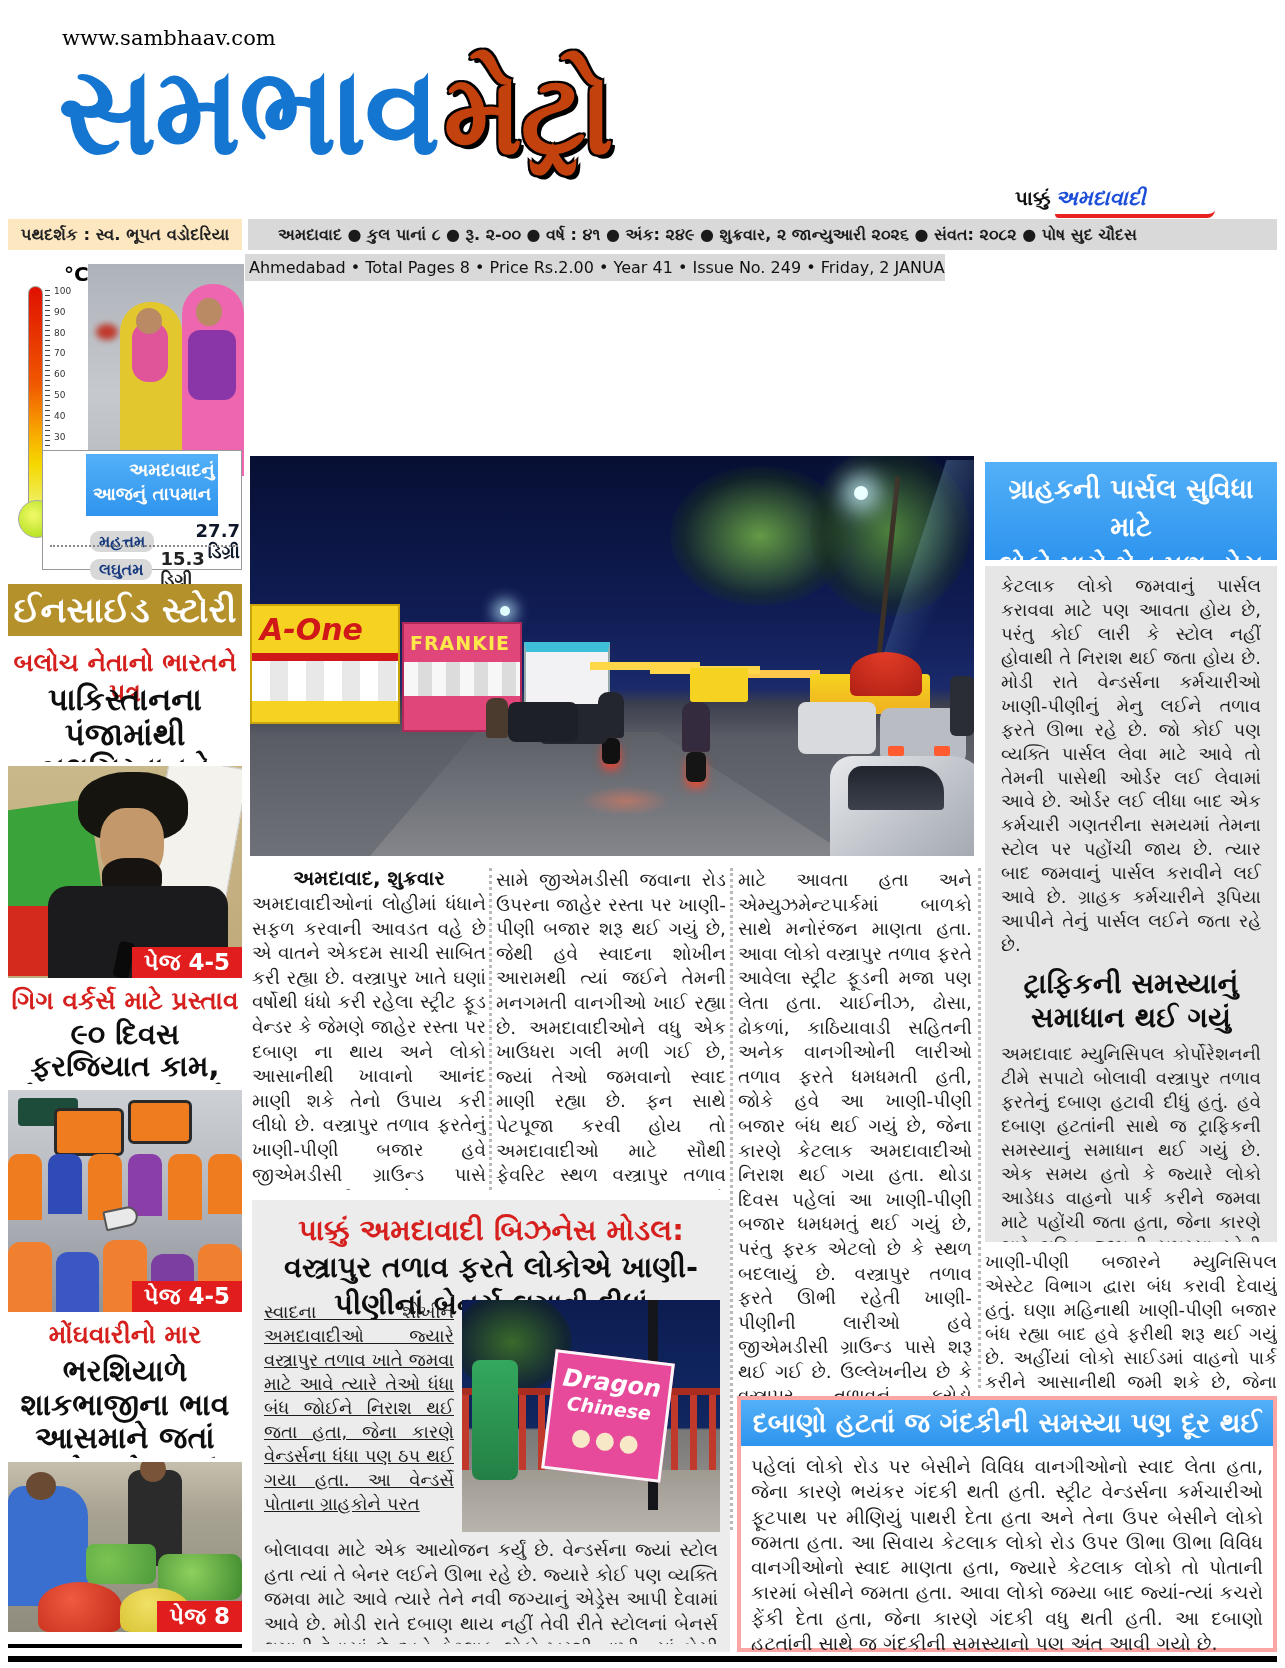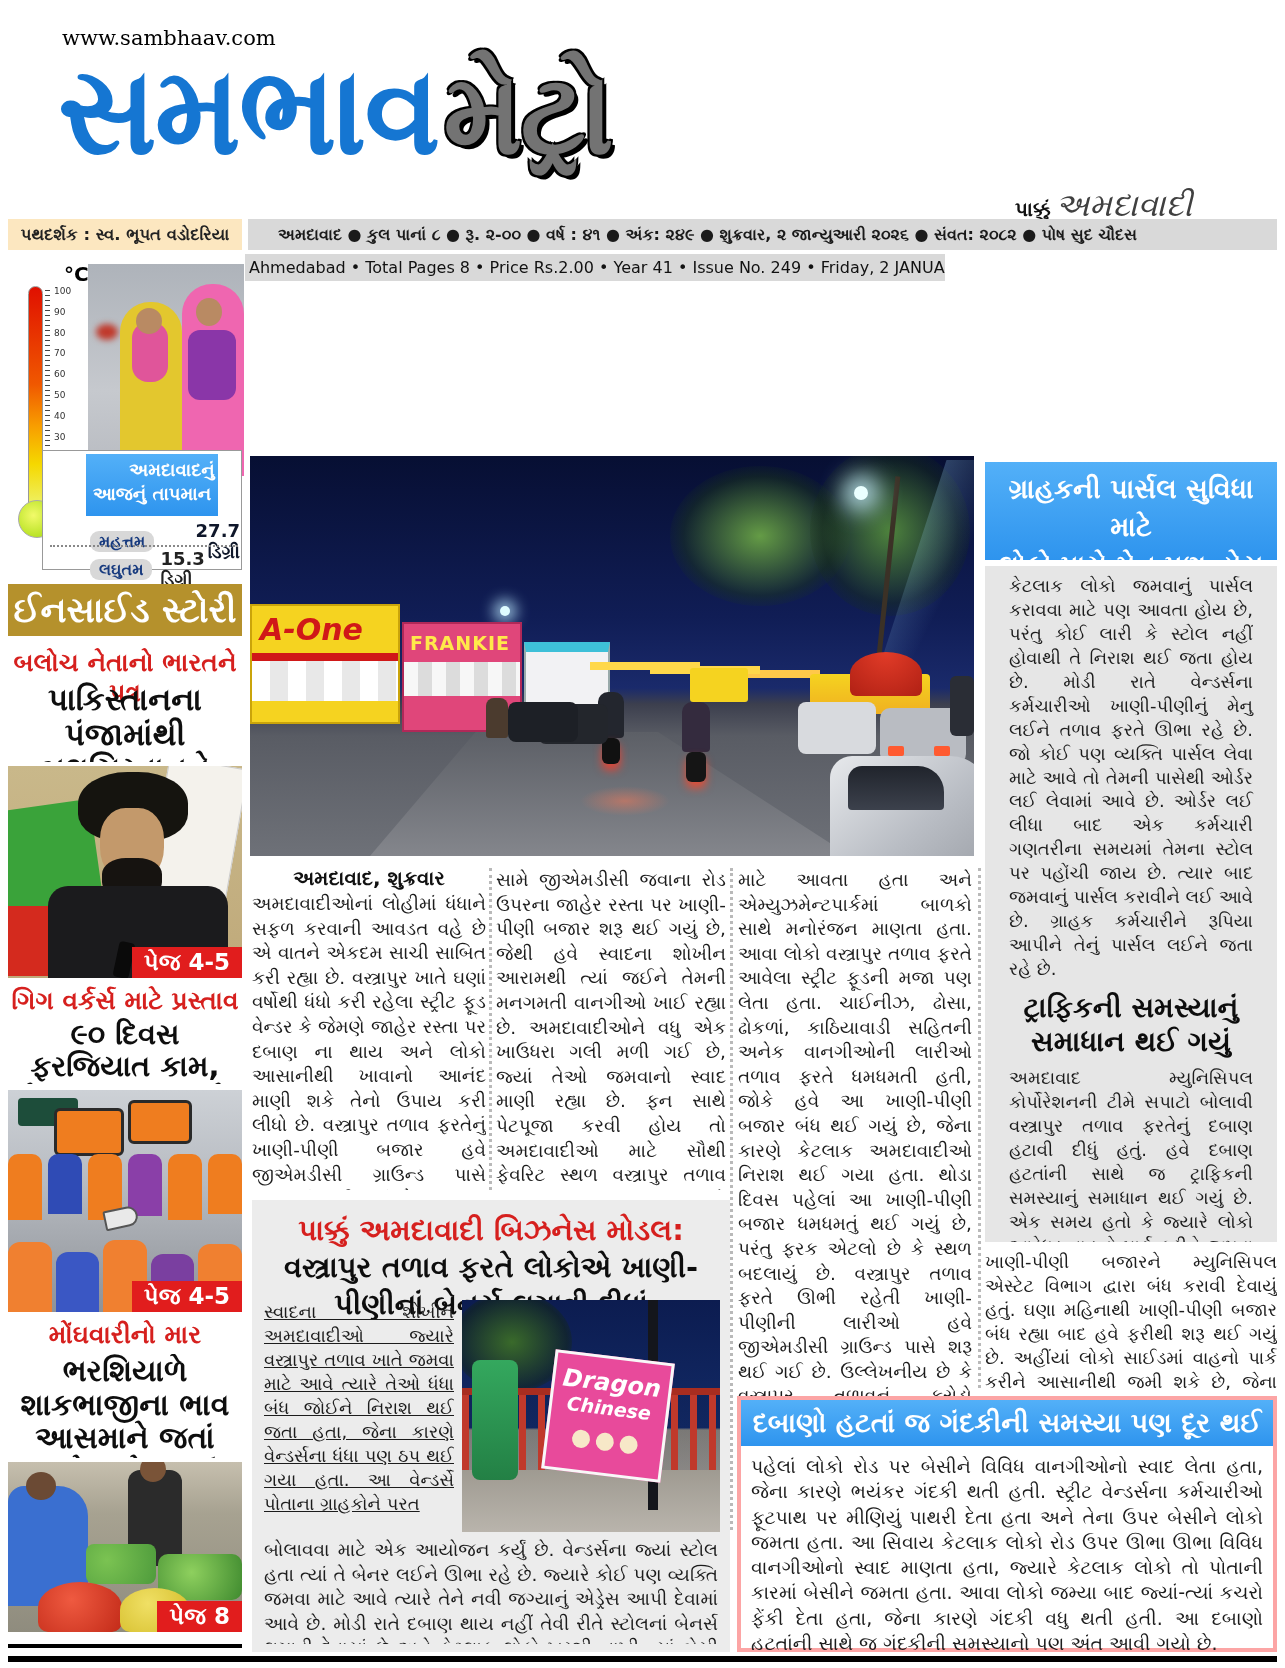--- a/index.html
+++ b/index.html
@@ -20,25 +20,25 @@
 </style>
 </head>
 <body>
 
 <div class="page">
 
   <div class="abs" style="left:62px; top:26px; font-family:'DejaVu Serif','Liberation Serif',serif; font-size:21px; color:#000;">www.sambhaav.com</div>
 
   <div class="abs" style="left:58px; top:40px; width:1180px; height:175px; white-space:nowrap;">
     <span style="font-size:122px; font-weight:800; color:#1576d2; letter-spacing:-2px;">સમભાવ</span>
-    <span style="font-size:112px; font-weight:800; color:#737373; letter-spacing:-2px; text-shadow:4px 4px 0 #000, -2px -2px 0 #000, 2px -2px 0 #000, -2px 2px 0 #000;">મેટ્રો</span>
+    <span style="font-size:112px; font-weight:800; color:#c2410c; letter-spacing:-2px; text-shadow:4px 4px 0 #000, -2px -2px 0 #000, 2px -2px 0 #000, -2px 2px 0 #000;">મેટ્રો</span>
   </div>
   <div class="abs" style="left:1015px; top:186px; width:250px;">
     <span style="font-size:20px; font-weight:bold; color:#111;">પાક્કું</span>
-    <span style="font-size:32px; font-weight:normal; font-style:italic; color:#404040;">અમદાવાદી</span>
+    <span style="font-size:21px; font-weight:bold; font-style:italic; color:#1d4ed8;">અમદાવાદી</span>
     <div style="width:160px; height:8px; border-bottom:4px solid #e8231f; border-radius:0 0 80px 40px; margin-left:40px;"></div>
   </div>
 
   <div class="abs" style="left:8px; top:219px; width:234px; height:31px; background:#fce7c0; display:flex; align-items:center; justify-content:center; font-size:16.5px; font-weight:bold; color:#222;">પથદર્શક : સ્વ. ભૂપત વડોદરિયા</div>
   <div class="abs clip" style="left:248px; top:219px; width:1029px; height:31px; background:#d9d9d9; display:flex; align-items:center; padding-left:30px; font-size:16px; font-weight:bold; color:#1a1a1a; white-space:nowrap;">અમદાવાદ ● કુલ પાનાં ૮ ● રૂ. ૨-૦૦ ● વર્ષ : ૪૧ ● અંક: ૨૪૯ ● શુક્રવાર, ૨ જાન્યુઆરી ૨૦૨૬ ● સંવત: ૨૦૮૨ ● પોષ સુદ ચૌદસ</div>
   <div class="abs clip" style="left:245px; top:254px; width:700px; height:27px; background:#d9d9d9; display:flex; align-items:center; padding-left:4px; font-size:16px; color:#111; white-space:nowrap;">Ahmedabad • Total Pages 8 • Price Rs.2.00 • Year 41 • Issue No. 249 • Friday, 2 JANUARY, 2026</div>
 
 
   <div class="abs" style="left:10px; top:258px; width:232px; height:312px;">
 
@@ -224,21 +224,21 @@
         </div>
       </div>
     </div>
     <div class="abs bodytxt jus clip" style="left:12px; top:338px; width:454px; height:106px; font-size:18.5px;">બોલાવવા માટે એક આયોજન કર્યું છે. વેન્ડર્સના જ્યાં સ્ટોલ હતા ત્યાં તે બેનર લઈને ઊભા રહે છે. જ્યારે કોઈ પણ વ્યક્તિ જમવા માટે આવે ત્યારે તેને નવી જગ્યાનું એડ્રેસ આપી દેવામાં આવે છે. મોડી રાતે દબાણ થાય નહીં તેવી રીતે સ્ટોલનાં બેનર્સ લગાવી દેવાયાં છે અને કેટલાક લોકો ખુરશી નાખી ત્યાં બેસી રહે છે.</div>
   </div>
 
   <div class="abs bluebox" style="left:985px; top:462px; width:292px; height:98px; font-size:27px; line-height:1.4; padding-top:8px;">
     <span style="display:block;">ગ્રાહકની પાર્સલ સુવિધા માટે</span>
     <span style="display:block;">લોકો પાસે મેનુ પણ હોય છે</span>
   </div>
-  <div class="abs clip" style="left:985px; top:566px; width:292px; height:676px; background:#e6e6e6; padding:8px 24px;">
+  <div class="abs clip" style="left:985px; top:566px; width:292px; height:676px; background:#e6e6e6; padding:8px 16px;">
     <div class="bodytxt jus" style="font-size:18px;">કેટલાક લોકો જમવાનું પાર્સલ કરાવવા માટે પણ આવતા હોય છે, પરંતુ કોઈ લારી કે સ્ટોલ નહીં હોવાથી તે નિરાશ થઈ જતા હોય છે. મોડી રાતે વેન્ડર્સના કર્મચારીઓ ખાણી-પીણીનું મેનુ લઈને તળાવ ફરતે ઊભા રહે છે. જો કોઈ પણ વ્યક્તિ પાર્સલ લેવા માટે આવે તો તેમની પાસેથી ઓર્ડર લઈ લેવામાં આવે છે. ઓર્ડર લઈ લીધા બાદ એક કર્મચારી ગણતરીના સમયમાં તેમના સ્ટોલ પર પહોંચી જાય છે. ત્યાર બાદ જમવાનું પાર્સલ કરાવીને લઈ આવે છે. ગ્રાહક કર્મચારીને રૂપિયા આપીને તેનું પાર્સલ લઈને જતા રહે છે.</div>
     <div style="text-align:center; font-weight:800; font-size:28px; line-height:1.2; margin:10px 0 8px; color:#0d0d0d;">
       <span style="display:block;">ટ્રાફિકની સમસ્યાનું</span>
       <span style="display:block;">સમાધાન થઈ ગયું</span>
     </div>
     <div class="bodytxt jus" style="font-size:18px;">અમદાવાદ મ્યુનિસિપલ કોર્પોરેશનની ટીમે સપાટો બોલાવી વસ્ત્રાપુર તળાવ ફરતેનું દબાણ હટાવી દીધું હતું. હવે દબાણ હટતાંની સાથે જ ટ્રાફિકની સમસ્યાનું સમાધાન થઈ ગયું છે. એક સમય હતો કે જ્યારે લોકો આડેધડ વાહનો પાર્ક કરીને જમવા માટે પહોંચી જતા હતા, જેના કારણે ભારે ટ્રાફિક જામની સમસ્યા રહેતી હતી. હવે દબાણો હટાવી દેવાતાં અહીંયાં ટ્રાફિક જામ થતો નથી.</div>
   </div>
   <div class="abs bodytxt jus clip" style="left:985px; top:1250px; width:292px; height:140px; font-size:18px;">ખાણી-પીણી બજારને મ્યુનિસિપલ એસ્ટેટ વિભાગ દ્વારા બંધ કરાવી દેવાયું હતું. ઘણા મહિનાથી ખાણી-પીણી બજાર બંધ રહ્યા બાદ હવે ફરીથી શરૂ થઈ ગયું છે. અહીંયાં લોકો સાઈડમાં વાહનો પાર્ક કરીને આસાનીથી જમી શકે છે, જેના કારણે દબાણ થતું નથી.</div>
 
   <div class="abs" style="left:737px; top:1396px; width:540px; height:256px; border:4px solid #fca5a5; background:#fff;">

